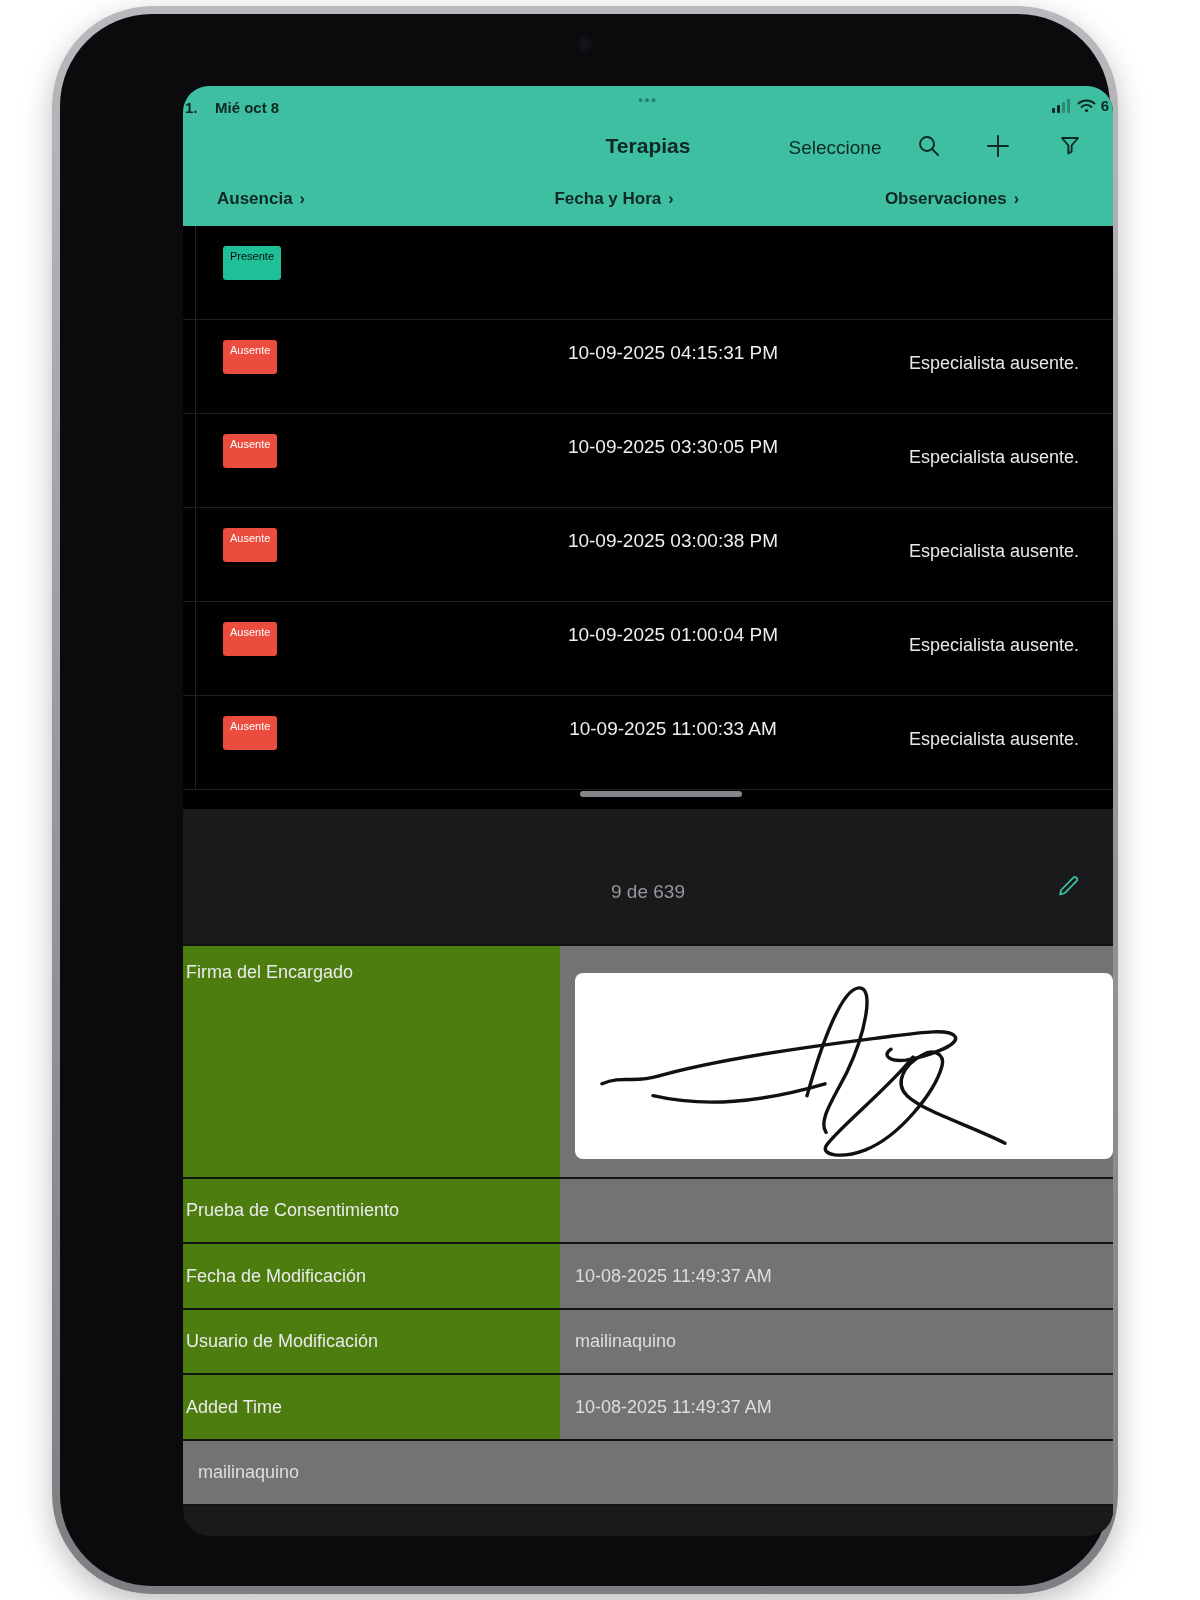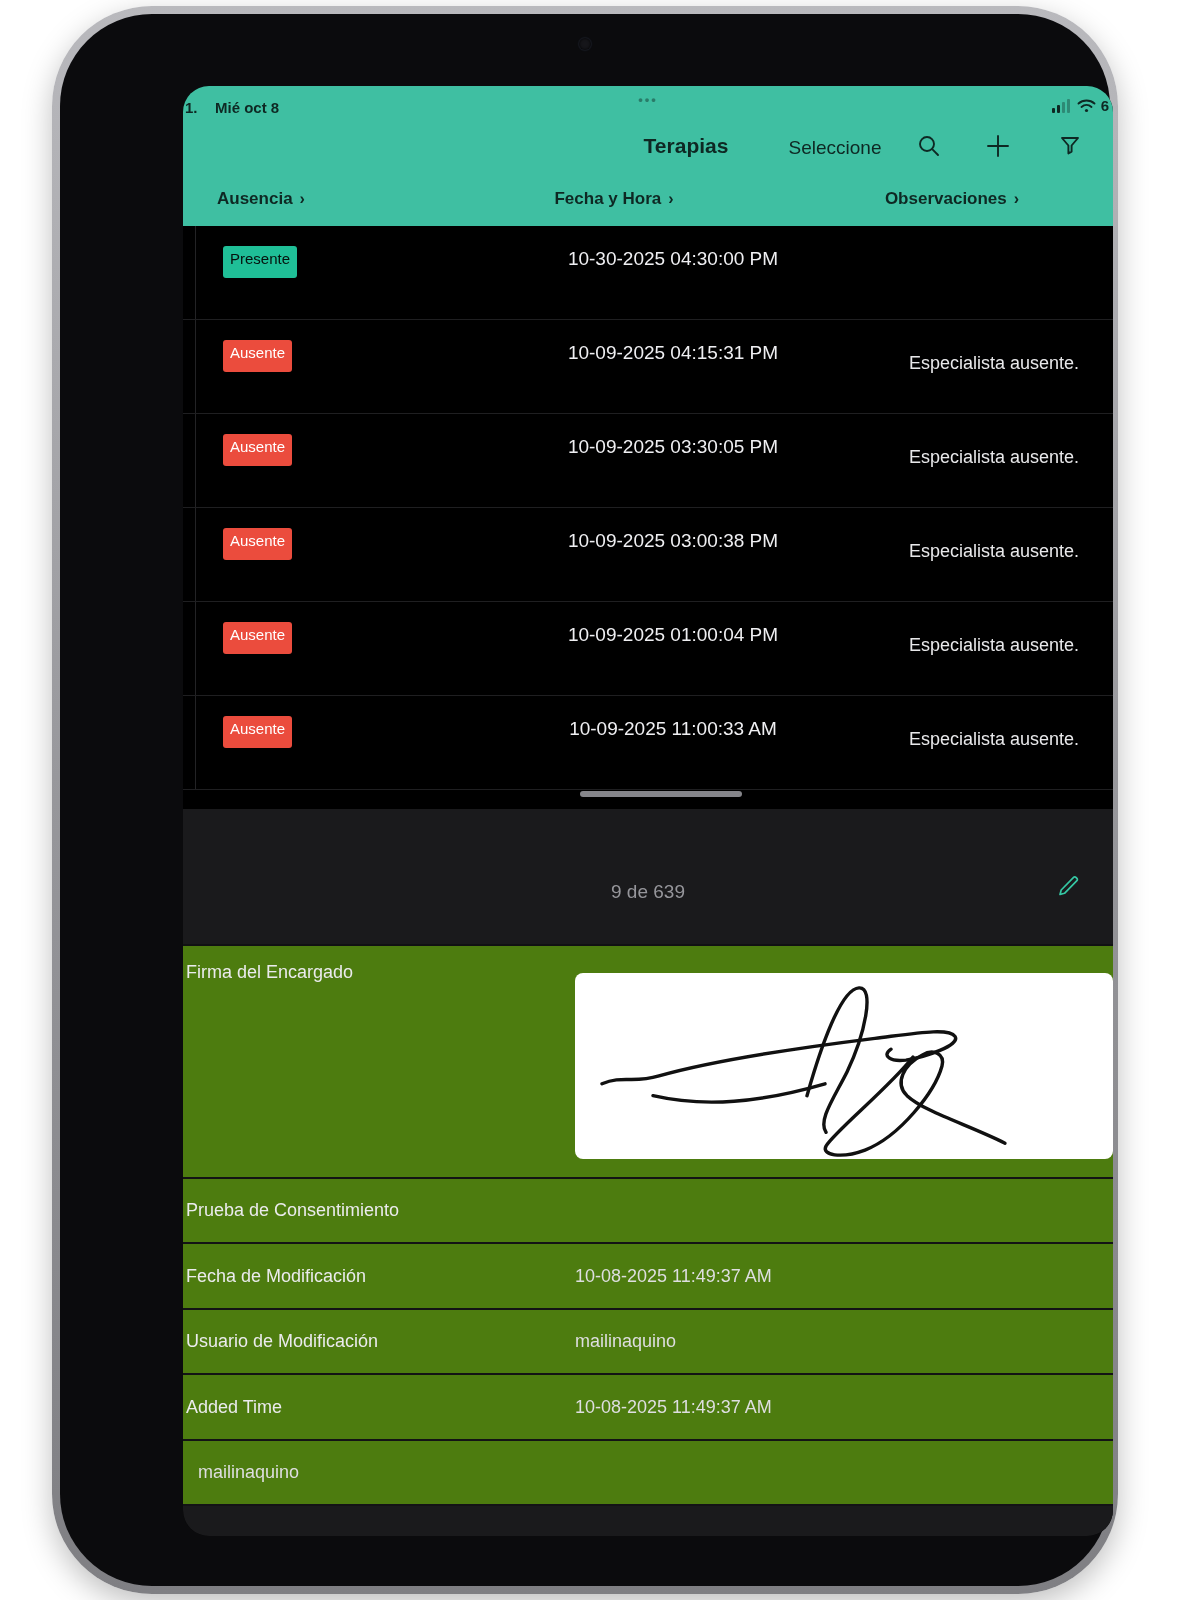--- a/index.html
+++ b/index.html
@@ -16,55 +16,55 @@
           background:#000;overflow:hidden;}
   
   .app-header{position:absolute;left:0;top:0;width:100%;height:140px;background:#3FBFA2;color:#0e2823;}
   .sb-frag{position:absolute;left:2px;top:13px;font-size:15px;font-weight:700;}
   .sb-date{position:absolute;left:32px;top:13px;font-size:15px;font-weight:700;}
   .sb-dots{position:absolute;left:50%;top:6px;transform:translateX(-50%);
            font-size:13px;letter-spacing:2px;color:rgba(0,0,0,.35);font-weight:700;}
   .sb-right{position:absolute;right:4px;top:11px;display:flex;align-items:center;gap:5px;}
   .sb-batt{font-size:15px;font-weight:700;}
   .nav-title{position:absolute;left:50%;top:48px;transform:translateX(-50%);
-             font-size:21px;font-weight:700;margin-left:38px;}
+             font-size:21px;font-weight:700;}
   .nav-select{position:absolute;left:652px;top:51px;transform:translateX(-50%);font-size:19px;cursor:default;}
   .nav-icon{position:absolute;top:47px;transform:translateX(-50%);width:26px;height:26px;}
   .nav-icon.search{left:746px;}
   .nav-icon.add{left:815px;}
   .nav-icon.filter{left:887px;}
   .colhead{position:absolute;top:103px;font-size:17px;font-weight:600;white-space:nowrap;text-align:center;}
   .colhead .chev{font-size:16px;margin-left:7px;font-weight:700;}
   .ch-ausencia{left:34px;}
   .ch-fecha{left:431px;transform:translateX(-50%);}
   .ch-obs{left:769px;transform:translateX(-50%);}
   
   .rows{position:absolute;left:0;top:140px;width:100%;height:564px;background:#000;}
   .rows .leftline{position:absolute;left:12px;top:0;bottom:0;width:1px;background:#232325;}
   .trow{position:relative;height:93px;border-bottom:1px solid #1f1f21;}
-  .badge{position:absolute;left:40px;top:20px;font-size:15px;line-height:1;
-         padding:5px 7px 12px 7px;border-radius:3px;white-space:nowrap;}
+  .badge{position:absolute;left:40px;top:20px;font-size:11px;line-height:1;
+         padding:5px 7px 18px 7px;border-radius:3px;white-space:nowrap;}
   .badge.presente{background:#1FBF97;color:#06110d;}
   .badge.ausente{background:#EB4C3D;color:#ffffff;}
   .tdate{position:absolute;left:290px;top:22px;width:400px;text-align:center;
          font-size:19px;color:#EFEFF2;white-space:nowrap;}
   .tobs{position:absolute;right:34px;top:24px;font-size:18px;color:#E8E8EA;white-space:nowrap;margin-top:9px;}
   
   .drag-handle{position:absolute;left:397px;top:705px;width:162px;height:6px;border-radius:3px;background:#85858a;}
   
   .sheet{position:absolute;left:0;top:723px;width:100%;height:858px;background:#1A1A1C;
          border-radius:0 0 22px 22px;overflow:hidden;}
   .pager{position:absolute;left:50%;top:72px;transform:translateX(-50%);
          font-size:19px;color:#96969B;white-space:nowrap;}
   .edit-btn{position:absolute;right:30px;top:62px;width:28px;height:28px;cursor:default;}
   .dtable{position:absolute;left:0;top:135px;width:100%;border-top:2px solid #111113;}
   .drow{display:flex;border-bottom:2px solid #131315;}
   .dlabel{width:377px;background:#4d7c0f;color:#EBEBED;font-size:18px;
           display:flex;align-items:center;padding-left:3px;box-sizing:border-box;}
-  .dvalue{flex:1;background:#4d7c0f;color:#DEDEE0;font-size:18px;
+  .dvalue{flex:1;background:#737373;color:#DEDEE0;font-size:18px;
           display:flex;align-items:center;padding-left:15px;box-sizing:border-box;position:relative;}
   .drow.sig{height:231px;}
   .drow.sig .dlabel{align-items:flex-start;padding-top:16px;}
   .drow.r65{height:63px;}
   .drow.r66{height:64px;}
   .sigbox{position:absolute;left:15px;top:27px;right:0px;bottom:18px;background:#ffffff;border-radius:8px;}
   .sigbox svg{width:100%;height:100%;}
   .icon-stroke{stroke:#0e2823;stroke-width:1.9;fill:none;stroke-linecap:round;stroke-linejoin:round;}
 </style>
 </head>
@@ -120,21 +120,20 @@
           <span class="colhead ch-obs">
             <span>Observaciones</span><span class="chev">›</span>
           </span>
         </div>
 
         <div class="rows">
           <div class="leftline"></div>
 
           <div class="trow">
             <span class="badge presente">Presente</span>
-            <span class="tdate">10-30-2025 04:30:00 PM</span>
             <span class="tobs"></span>
           </div>
           <div class="trow">
             <span class="badge ausente">Ausente</span>
             <span class="tdate">10-09-2025 04:15:31 PM</span>
             <span class="tobs">Especialista ausente.</span>
           </div>
           <div class="trow">
             <span class="badge ausente">Ausente</span>
             <span class="tdate">10-09-2025 03:30:05 PM</span>

